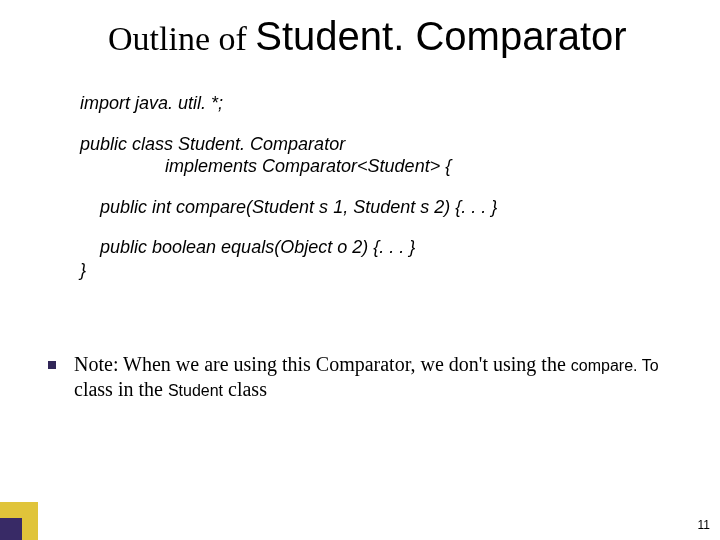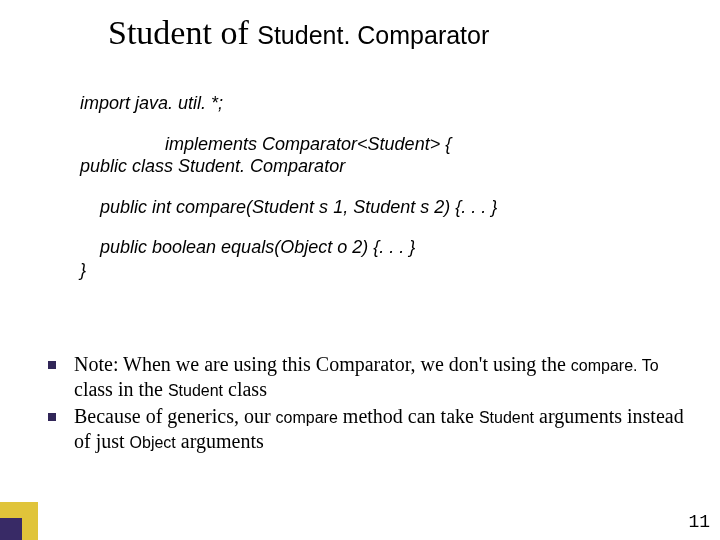--- a/index.html
+++ b/index.html
@@ -25,21 +25,21 @@
     top: 14px;
     font-size: 34px;
     font-family: "Times New Roman", Times, serif;
     line-height: 1.1;
   }
   .title .serif {
     font-family: "Times New Roman", Times, serif;
   }
   .title .sans {
     font-family: Verdana, Arial, sans-serif;
-    font-size: 25px;
+    font-size: 40px;
     margin-top: 48px;
   }
   .accent-bar {
     position: absolute;
     left: 0;
     bottom: 0;
     width: 42px;
     height: 42px;
   }
   .accent-bar .yellow {
@@ -94,59 +94,53 @@
     flex: 1 1 auto;
   }
   .sans-inline {
     font-family: Verdana, Arial, sans-serif;
     font-size: 16px;
   }
   .pagenum {
     position: absolute;
     right: 10px;
     bottom: 8px;
-    font-family: Liberation Mono, monospace;
-    font-size: 18px;
+    font-family: Liberation Sans, sans-serif;
+    font-size: 12px;
     color: #000;
   }
 </style>
 </head>
 <body>
 
 <div class="slide">
 
   <div class="title">
-    <span class="serif">Student of </span><span class="sans">Student. Comparator</span>
+    <span class="serif">Outline of </span><span class="sans">Student. Comparator</span>
   </div>
 
   <div class="code">
     <div class="line">import java. util. *;</div>
     <div class="gap"></div>
+    <div class="line">public class Student. Comparator</div>
     <div class="line">                 implements Comparator&lt;Student&gt; {</div>
-    <div class="line">public class Student. Comparator</div>
     <div class="gap"></div>
     <div class="line">    public int compare(Student s 1, Student s 2) {. . . }</div>
     <div class="gap"></div>
     <div class="line">    public boolean equals(Object o 2) {. . . }</div>
     <div class="line">}</div>
   </div>
 
   <div class="notes">
     <div class="note-row">
       <div class="bullet"></div>
       <div class="note-text">
         <span>Note: When we are using this Comparator, we don't using the </span><span class="sans-inline">compare. To</span><span> class in the </span><span class="sans-inline">Student</span><span> class</span>
       </div>
     </div>
-    <div class="note-row">
-      <div class="bullet"></div>
-      <div class="note-text">
-        <span>Because of generics, our </span><span class="sans-inline">compare</span><span> method can take </span><span class="sans-inline">Student</span><span> arguments instead of just </span><span class="sans-inline">Object</span><span> arguments</span>
-      </div>
-    </div>
   </div>
 
   <div class="accent-bar">
     <div class="yellow"></div>
     <div class="purple"></div>
   </div>
 
   <div class="pagenum">11</div>
 
 </div>

